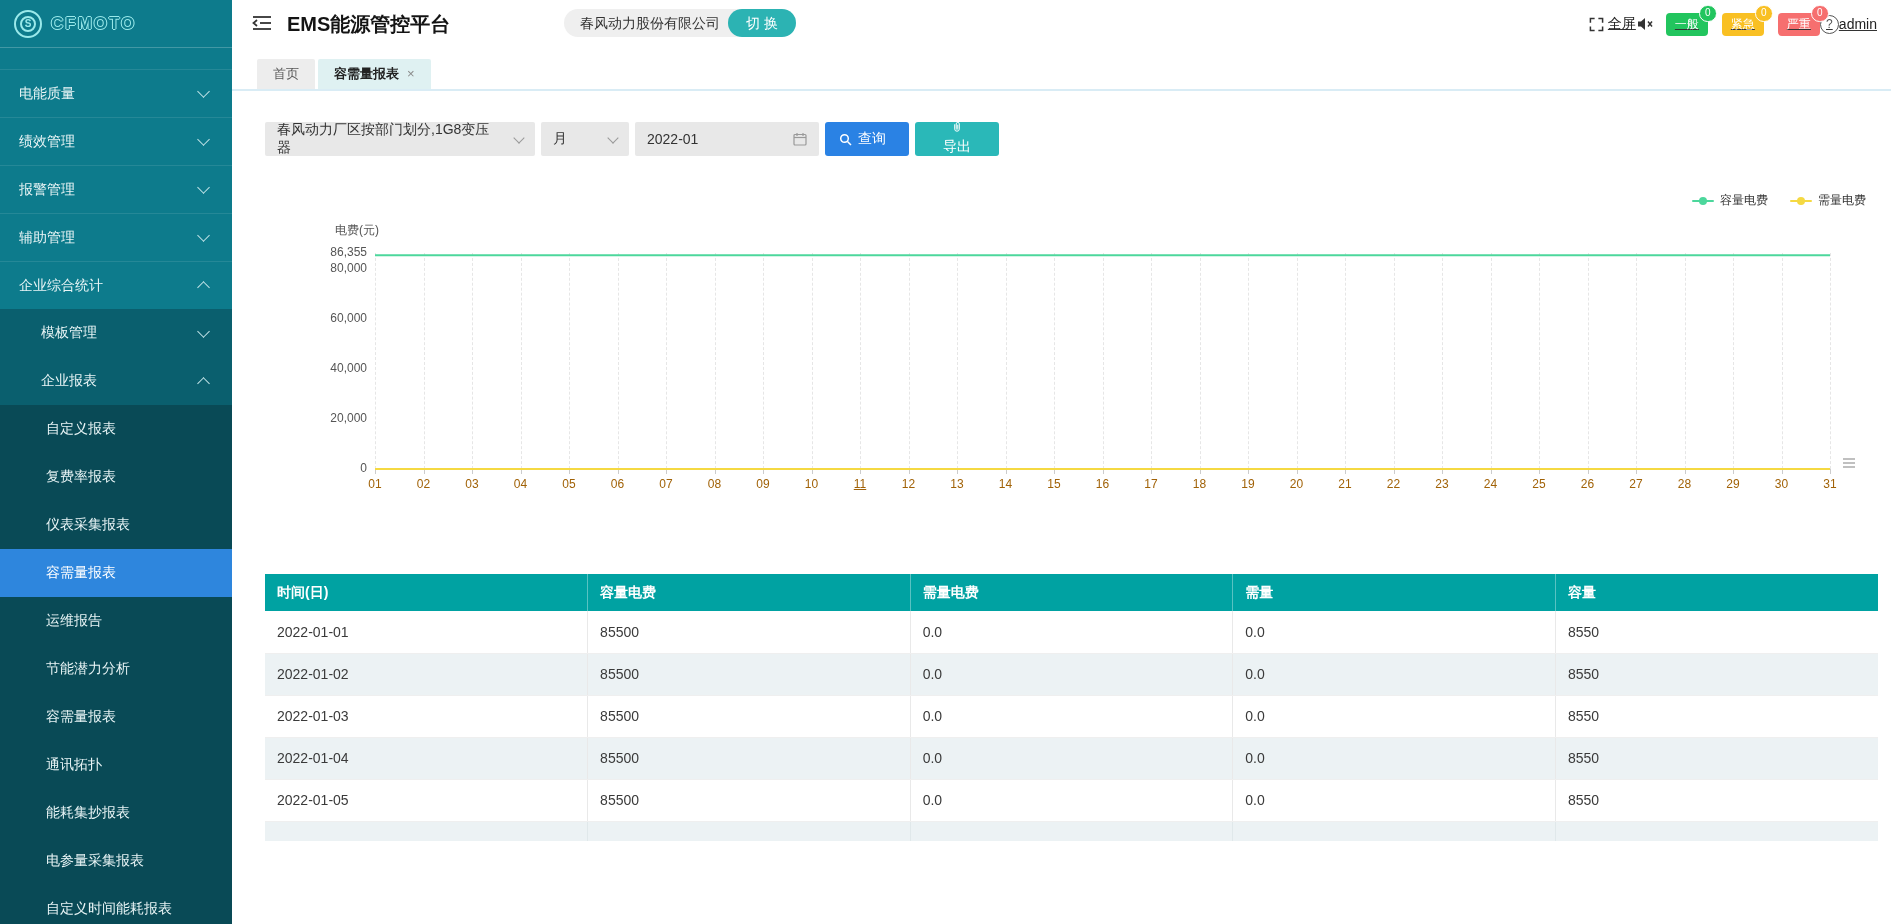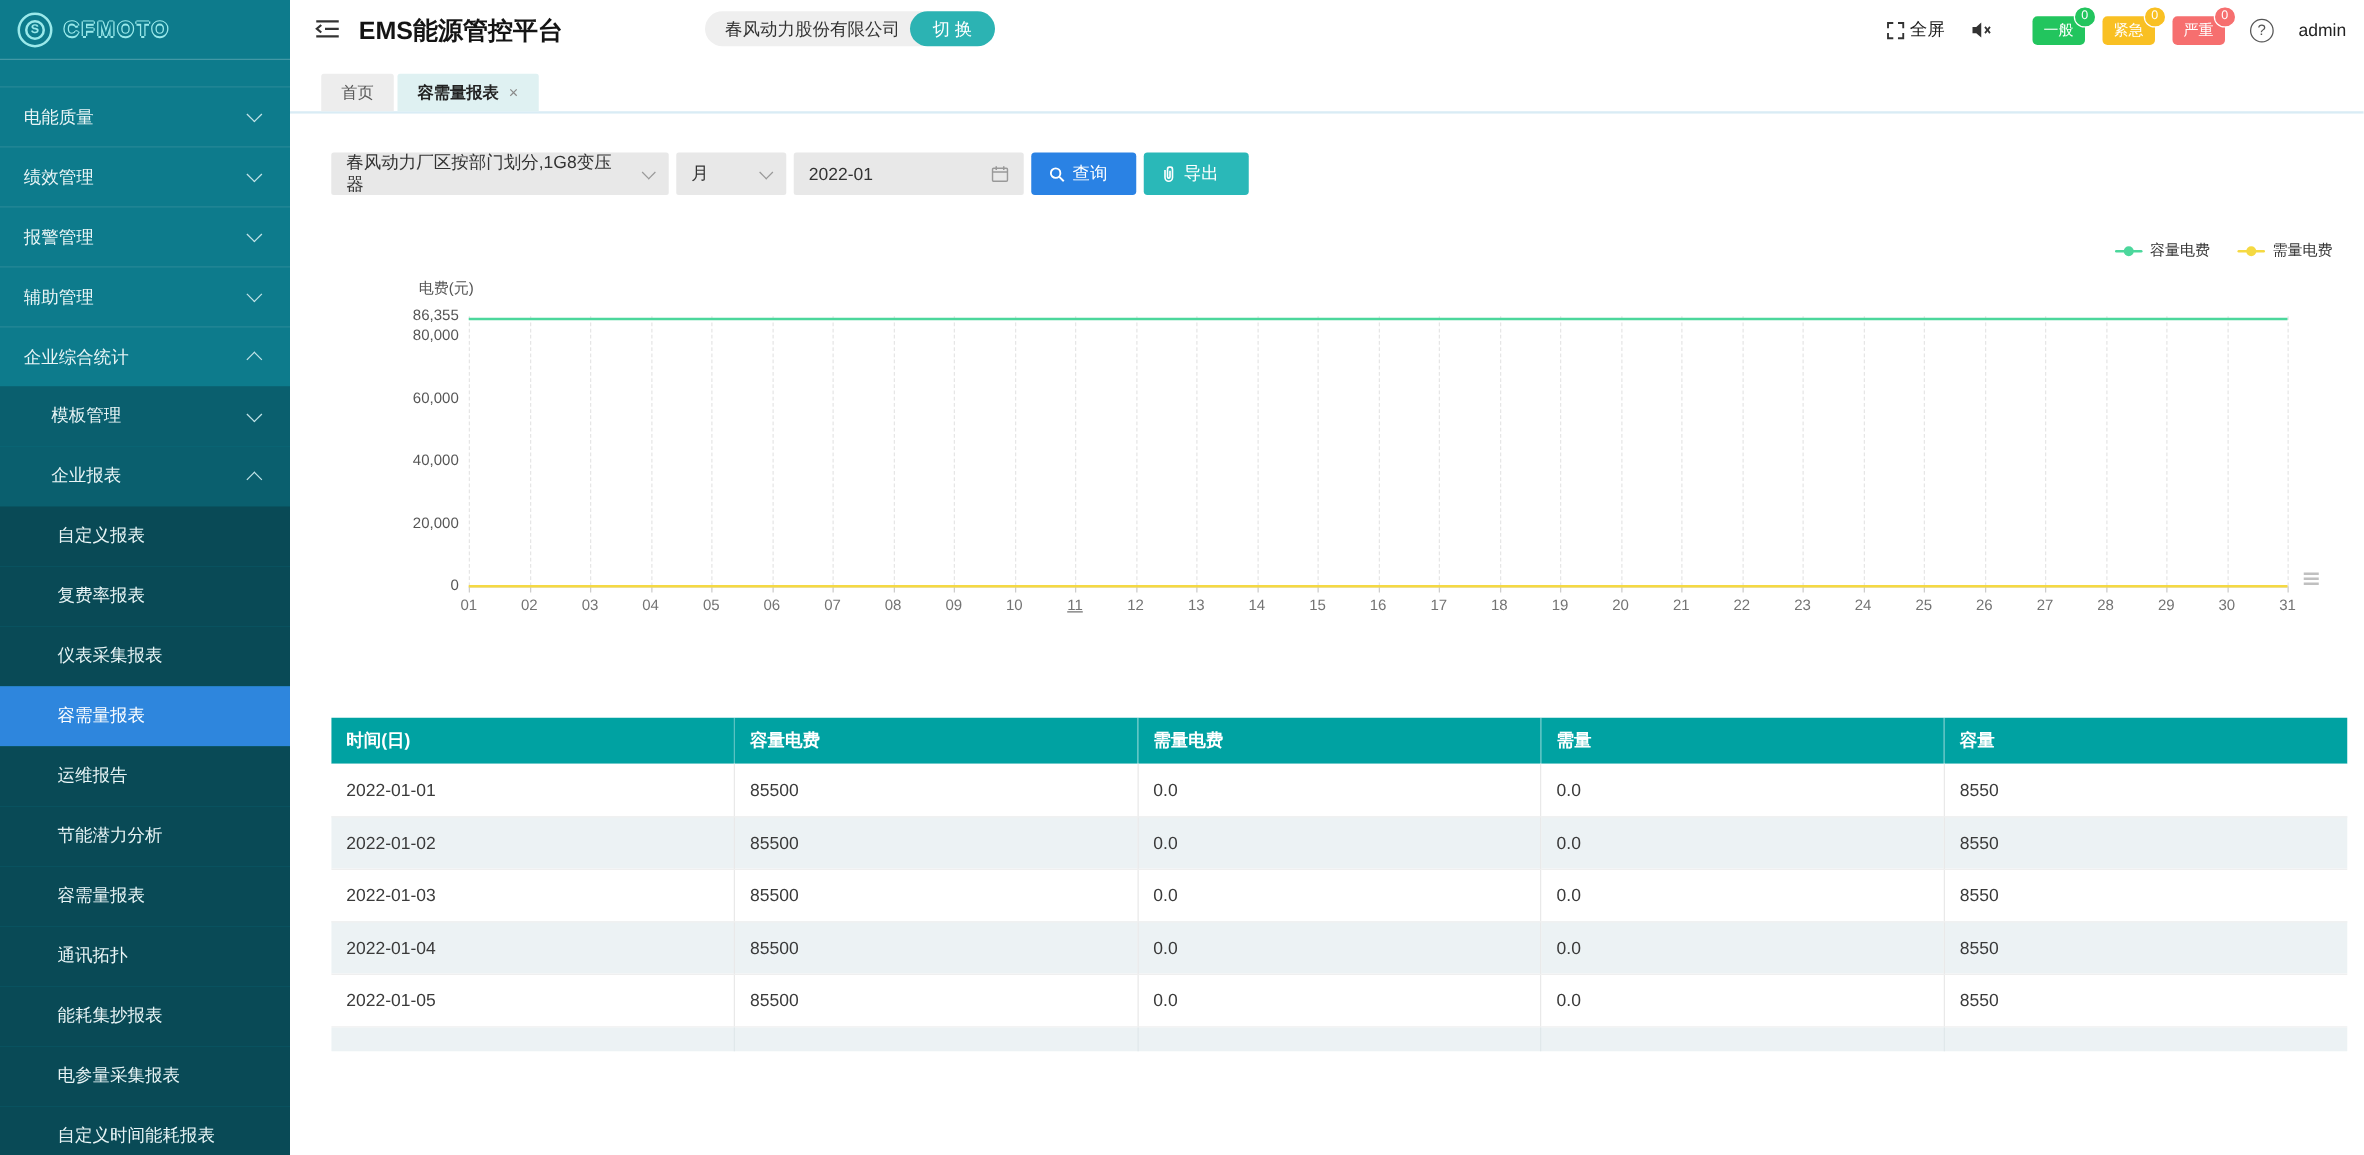--- a/index.html
+++ b/index.html
@@ -29,21 +29,21 @@
 
   
   .header{position:absolute;left:232px;top:0;width:1659px;height:48px;background:#fff;}
   .collapse-btn{position:absolute;left:20px;top:15px;cursor:pointer;}
   .app-title{position:absolute;left:55px;top:11px;font-size:20px;font-weight:bold;color:#141414;}
   .company-wrap{position:absolute;left:332px;top:9px;display:flex;align-items:center;}
   .company-pill{height:28px;line-height:28px;background:#efefef;border-radius:14px 0 0 14px;
                 padding:0 18px 0 16px;font-size:14px;color:#333;}
   .switch-btn{height:28px;line-height:28px;background:#2cb3b3;color:#fff;border:none;cursor:pointer;
               border-radius:14px;padding:0 18px;font-size:14px;margin-left:-10px;}
-  .hright{position:absolute;right:14px;top:0;height:48px;display:flex;align-items:center;gap:20px;}
+  .hright{position:absolute;right:14px;top:0;height:48px;display:flex;align-items:center;text-decoration:underline;}
   .fullscreen{display:flex;align-items:center;gap:4px;cursor:pointer;font-size:14px;color:#222;}
   .mute{cursor:pointer;display:flex;align-items:center;}
   .alarm-group{display:flex;align-items:center;gap:14px;margin-left:12px;}
   .alarm-btn{position:relative;min-width:42px;height:23px;border:none;border-radius:4px;color:#fff;
              font-size:12px;cursor:pointer;padding:0 8px;font-family:inherit;}
   .alarm-badge{position:absolute;top:-8px;right:-9px;min-width:10px;height:15px;line-height:14px;
                border-radius:9px;border:1px solid #fff;color:#fff;font-size:10px;padding:0 3px;text-align:center;}
   .help-circle{width:19px;height:19px;border:1.5px solid #555;border-radius:50%;box-sizing:border-box;
                display:flex;align-items:center;justify-content:center;font-size:12px;color:#555;cursor:pointer;}
   .admin{font-size:14px;color:#222;cursor:pointer;}
@@ -66,34 +66,34 @@
        padding:0 12px;font-size:14px;color:#333;cursor:pointer;box-sizing:border-box;justify-content:space-between;}
   .sel .sarrow{width:7px;height:7px;border-right:1.4px solid #999;border-bottom:1.4px solid #999;
                transform:rotate(45deg);margin-left:12px;margin-top:-3px;}
   .sel.group{width:270px;}
   .sel.period{width:88px;}
   .datebox{width:184px;height:34px;background:#e8e8e8;border-radius:2px;display:flex;align-items:center;
            justify-content:space-between;padding:0 12px;font-size:14px;color:#333;cursor:text;box-sizing:border-box;}
   .btn{height:34px;border:none;border-radius:3px;color:#fff;font-size:14px;cursor:pointer;
        display:flex;align-items:center;gap:6px;padding:0 14px;font-family:inherit;}
   .btn.query{background:#2a82e4;width:84px;box-sizing:border-box;}
-  .btn.export{background:#2ab8b8;width:84px;box-sizing:border-box;}
+  .btn.export{background:#2ab8b8;width:84px;box-sizing:border-box;flex-direction:column;}
 
   
   .chart{position:absolute;left:33px;top:99px;width:1613px;height:320px;}
   .legend{position:absolute;right:12px;top:2px;display:flex;gap:22px;align-items:center;}
   .legend-item{display:flex;align-items:center;gap:6px;font-size:12px;color:#333;cursor:pointer;}
   .lmark{width:22px;height:2px;position:relative;border-radius:1px;}
   .ldot{position:absolute;width:8px;height:8px;border-radius:50%;left:7px;top:-3px;}
   .ytitle{position:absolute;left:70px;top:32px;font-size:12px;color:#555;}
   .ylab{position:absolute;width:72px;text-align:right;font-size:12px;color:#555;}
   .gridline{position:absolute;width:0;border-left:1px dashed #e6e6e6;}
   .xaxis{position:absolute;height:0;border-top:1px solid #ccc;}
   .xtick{position:absolute;width:0;height:5px;border-left:1px solid #ccc;}
-  .xlab{position:absolute;font-size:12px;color:#737373;transform:translateX(-50%);}
+  .xlab{position:absolute;font-size:12px;color:#a16207;transform:translateX(-50%);}
   .chart svg.series{position:absolute;overflow:visible;}
   .toolbox-icon{position:absolute;width:12px;cursor:pointer;}
   .toolbox-icon i{display:block;height:0;border-top:2px solid #c0c0c0;margin:2px 0;}
 
   
   .tablewrap{position:absolute;left:33px;top:483px;width:1613px;height:350px;overflow:hidden;}
   table.rep{border-collapse:collapse;width:1613px;table-layout:fixed;}
   table.rep th{height:37px;background:#00a2a2;color:#fff;font-size:14px;font-weight:bold;text-align:left;
                padding:0 12px;border-right:1px solid rgba(255,255,255,.35);box-sizing:border-box;}
   table.rep th:last-child{border-right:none;}

